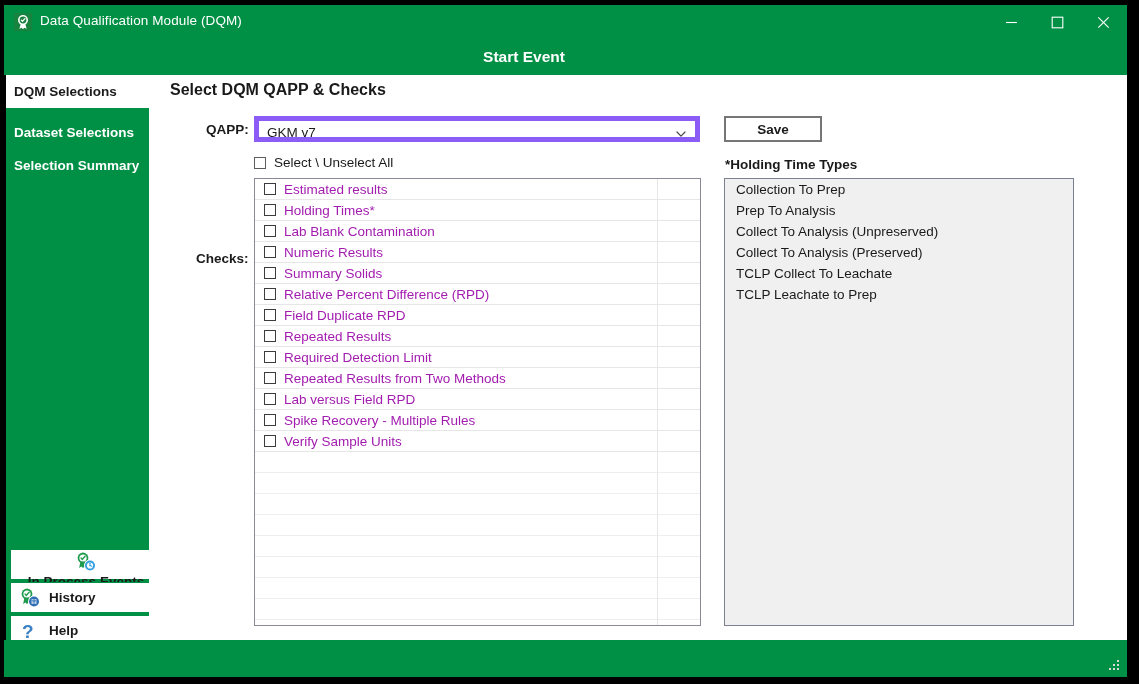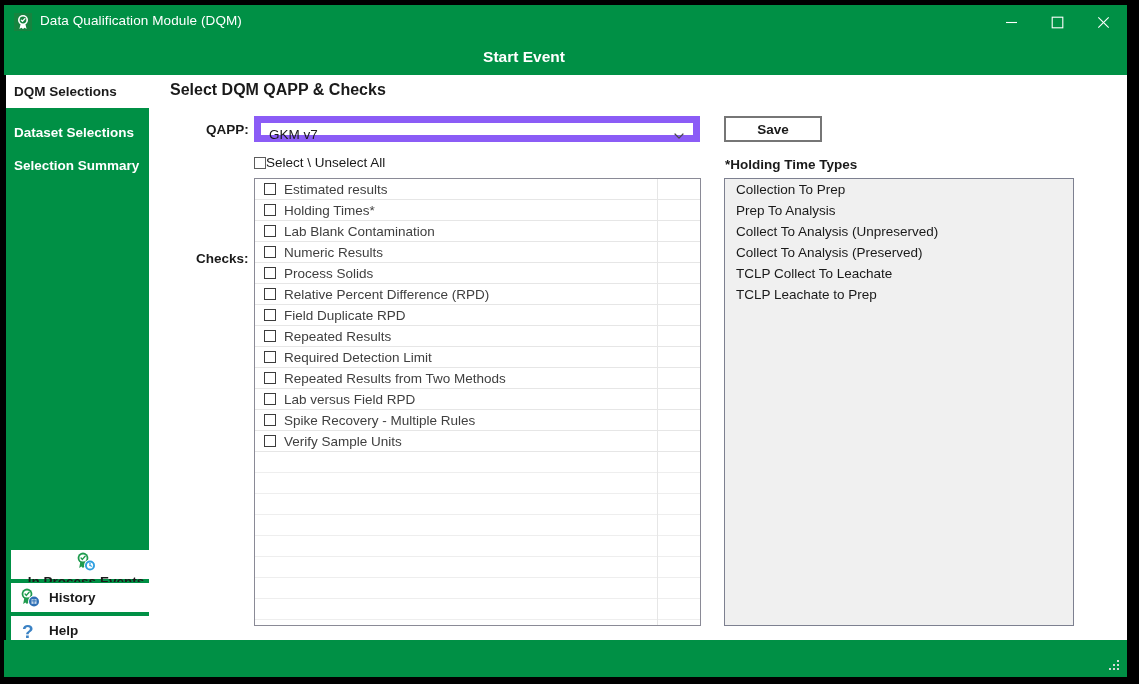--- a/index.html
+++ b/index.html
@@ -148,21 +148,21 @@
     position: absolute;
     left: 57px; top: 47px;
     font-size: 13.5px;
     font-weight: bold;
     color: #1a1a1a;
   }
   #qapp-select {
     position: absolute;
     left: 105px; top: 41px;
     width: 446px; height: 26px;
-    border: 7px solid #8b5cf6;
+    border: 5px solid #8b5cf6;
     background: #ffffff;
     cursor: default;
   }
   #qapp-value {
     position: absolute;
     left: 8px; top: 4px;
     font-size: 13.5px;
     color: #1a1a1a;
   }
   #qapp-arrow {
@@ -193,20 +193,21 @@
     display: flex; align-items: center;
     cursor: default;
   }
   .cb {
     width: 12px; height: 12px;
     border: 1px solid #5c5c5c;
     background: #ffffff;
     flex: 0 0 auto;
   }
   #select-all-label {
+    margin-left: 8px;
     font-size: 13.5px;
     color: #1a1a1a;
   }
 
   
   #checks-label {
     position: absolute;
     left: 47px; top: 176px;
     font-size: 13.5px;
     font-weight: bold;
@@ -233,21 +234,21 @@
     border-bottom: 1px solid #e6e6e6;
     display: flex;
     align-items: center;
     padding-left: 9px;
     cursor: default;
   }
   .check-row .cb { width: 12px; height: 12px; border: 1px solid #3c3c3c; }
   .check-label {
     margin-left: 8px;
     font-size: 13.5px;
-    color: #404040;
+    color: #a21caf;
     white-space: nowrap;
   }
   .empty-row {
     position: relative;
     height: 21px;
     border-bottom: 1px solid #eeeeee;
   }
 
   
   #holding-label {
@@ -422,21 +423,21 @@
           <div class="check-row">
             <span class="cb"></span>
             <span class="check-label">Lab Blank Contamination</span>
           </div>
           <div class="check-row">
             <span class="cb"></span>
             <span class="check-label">Numeric Results</span>
           </div>
           <div class="check-row">
             <span class="cb"></span>
-            <span class="check-label">Process Solids</span>
+            <span class="check-label">Summary Solids</span>
           </div>
           <div class="check-row">
             <span class="cb"></span>
             <span class="check-label">Relative Percent Difference (RPD)</span>
           </div>
           <div class="check-row">
             <span class="cb"></span>
             <span class="check-label">Field Duplicate RPD</span>
           </div>
           <div class="check-row">

